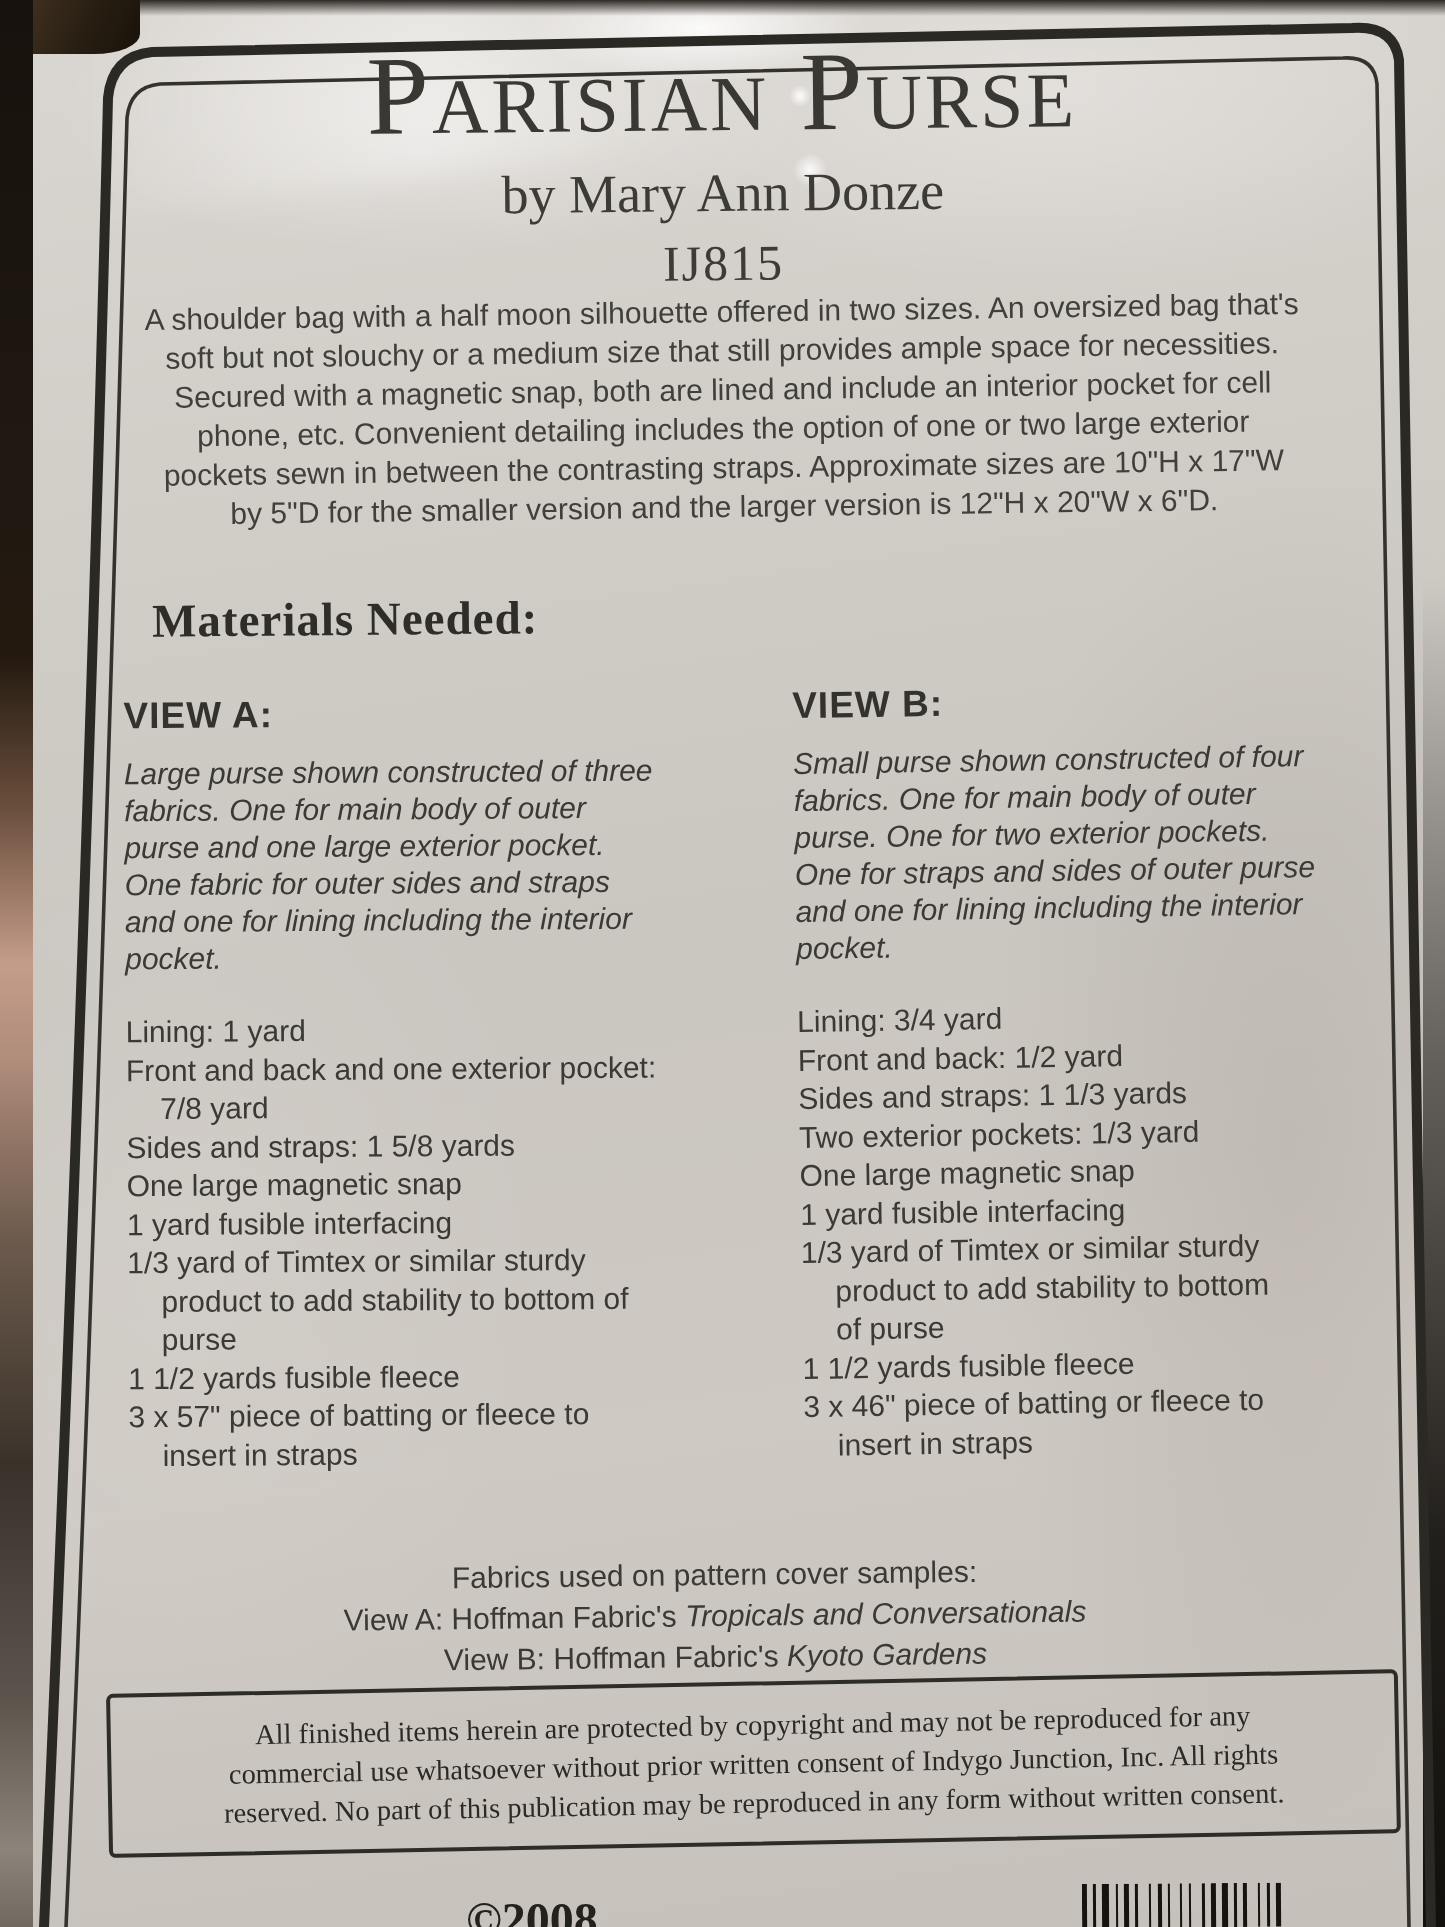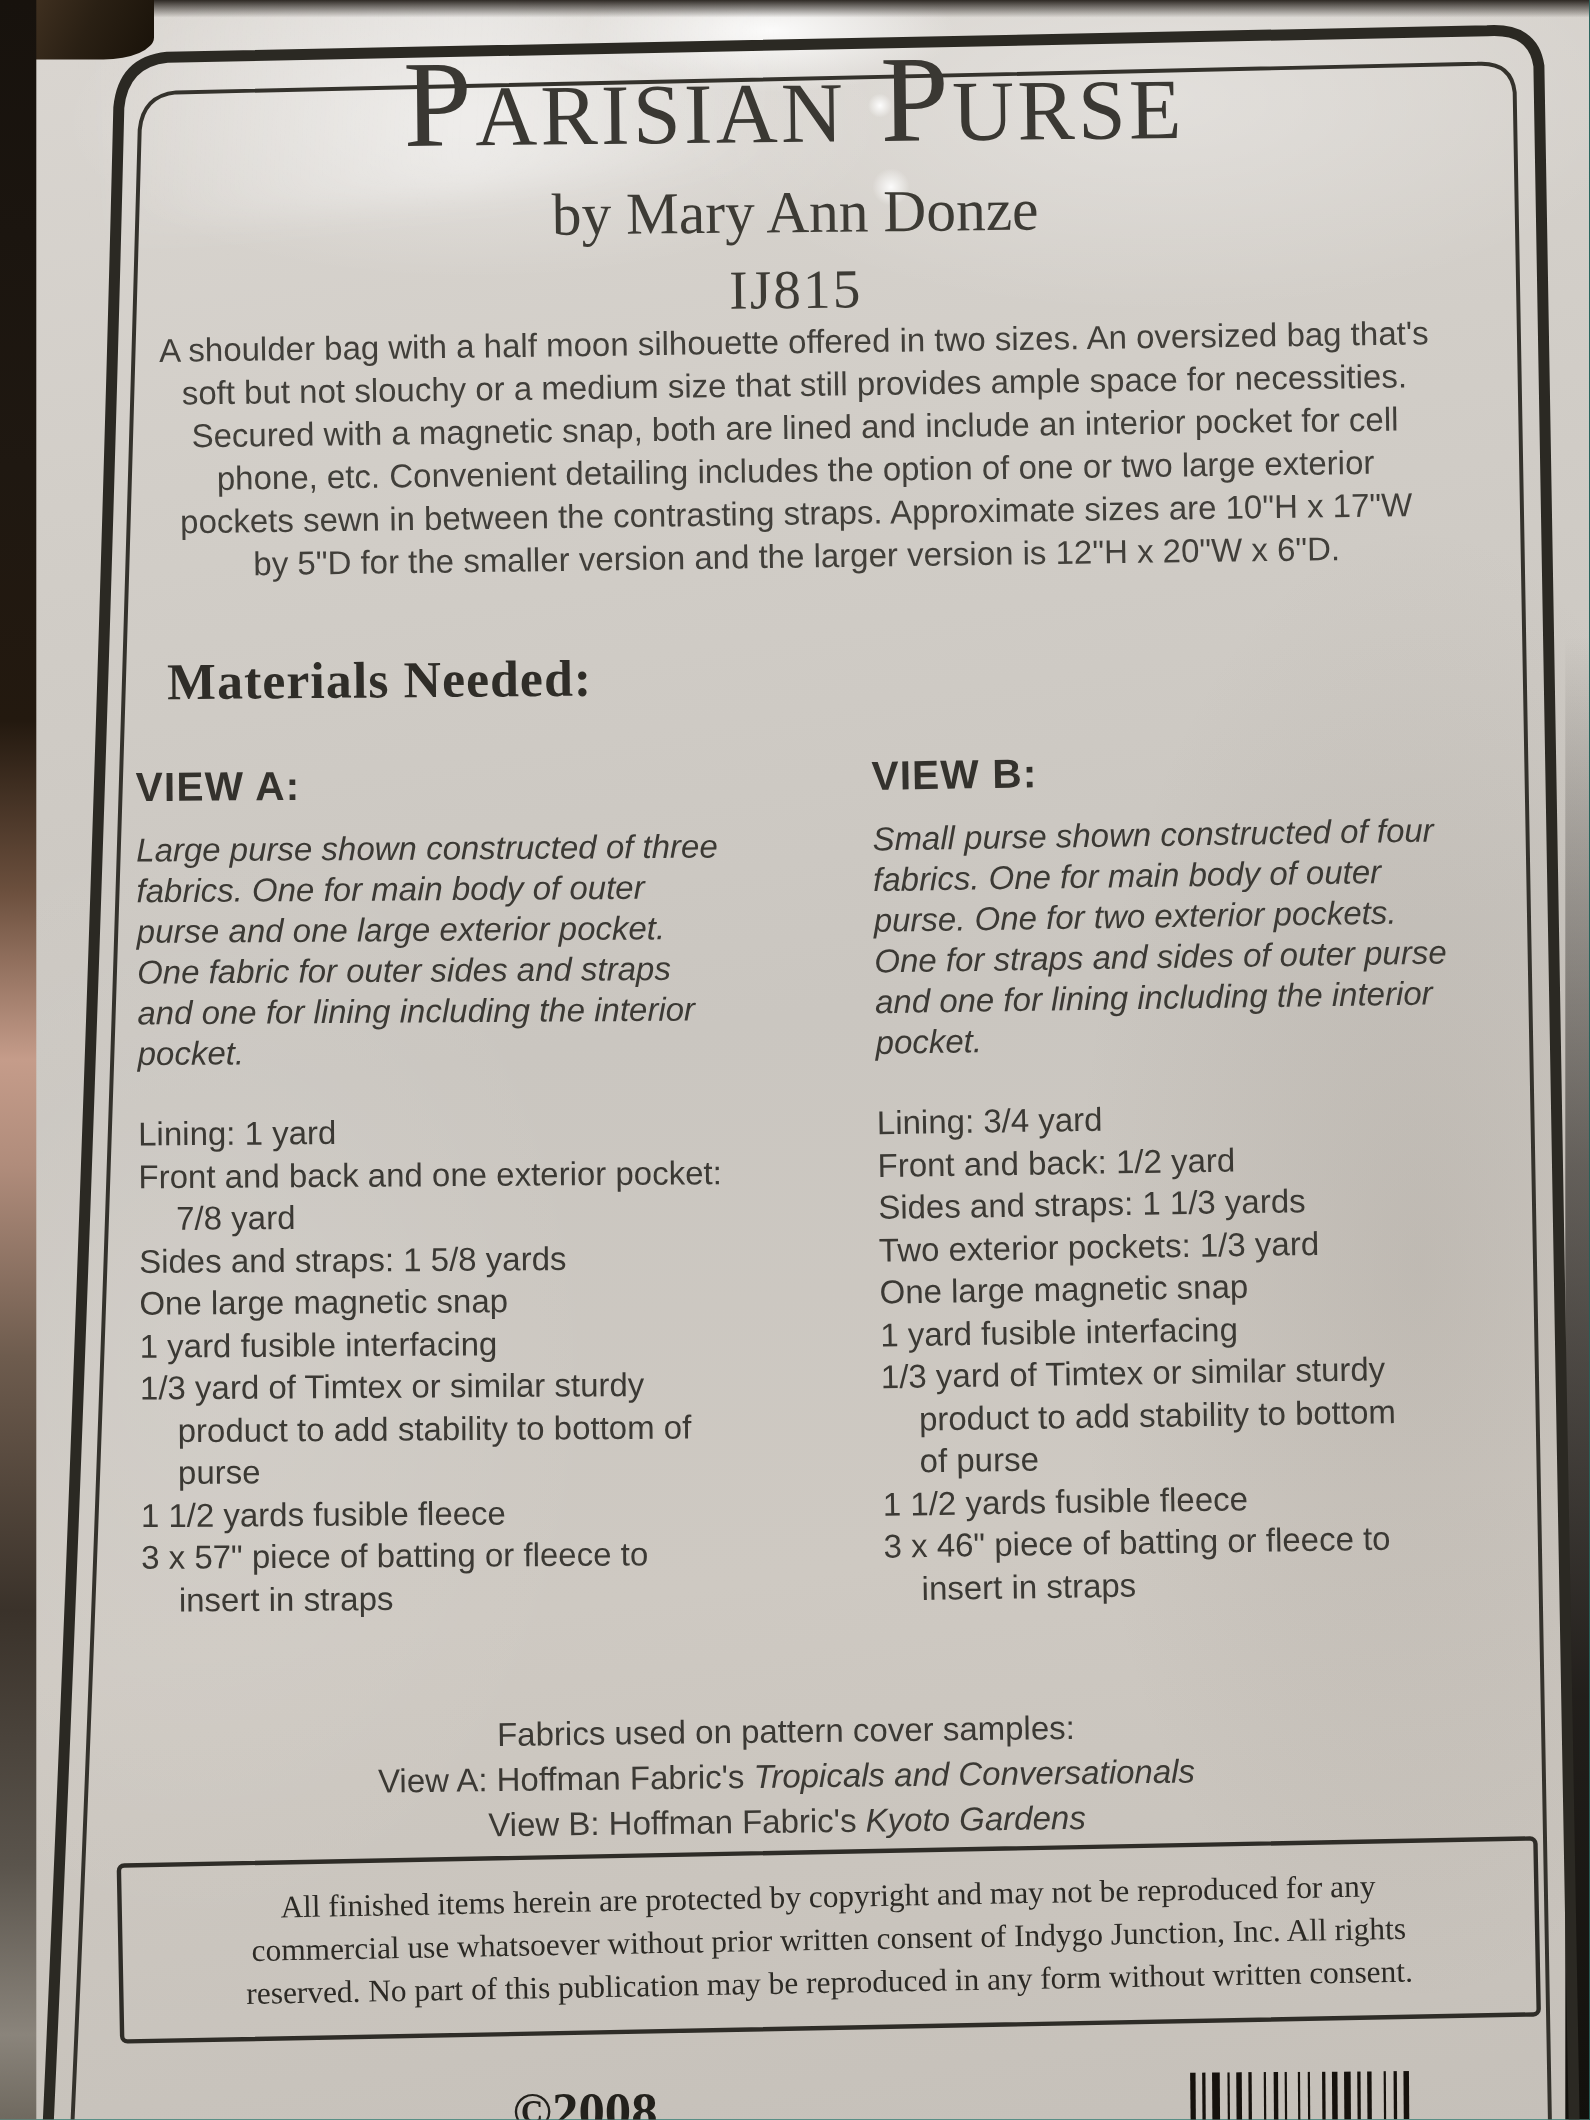--- a/index.html
+++ b/index.html
@@ -1,18 +1,18 @@
 <!DOCTYPE html>
 <html><head>
 <meta charset="utf-8">
 <style>
   html,body{margin:0;padding:0;background:#111;}
   .stage{
     position:relative;width:1445px;height:1927px;overflow:hidden;
-    font-family:"Liberation Sans",sans-serif;background:#14b8a6;
+    font-family:"Liberation Sans",sans-serif;background:#5eead4;
   }
   
   .paper{
     position:absolute;inset:0;
     background-image:
       radial-gradient(ellipse 240px 80px at 700px 28px, rgba(255,255,255,.9), rgba(255,255,255,0) 70%),
       radial-gradient(circle 11px at 800px 96px, rgba(255,255,255,.95), rgba(255,255,255,0) 100%),
       radial-gradient(circle 17px at 810px 170px, rgba(255,255,255,.9), rgba(255,255,255,0) 100%),
       radial-gradient(ellipse 520px 200px at 430px 110px, rgba(255,255,255,.38), rgba(255,255,255,0) 72%),
       radial-gradient(ellipse 600px 260px at 1050px 90px, rgba(255,255,255,.30), rgba(255,255,255,0) 75%),

